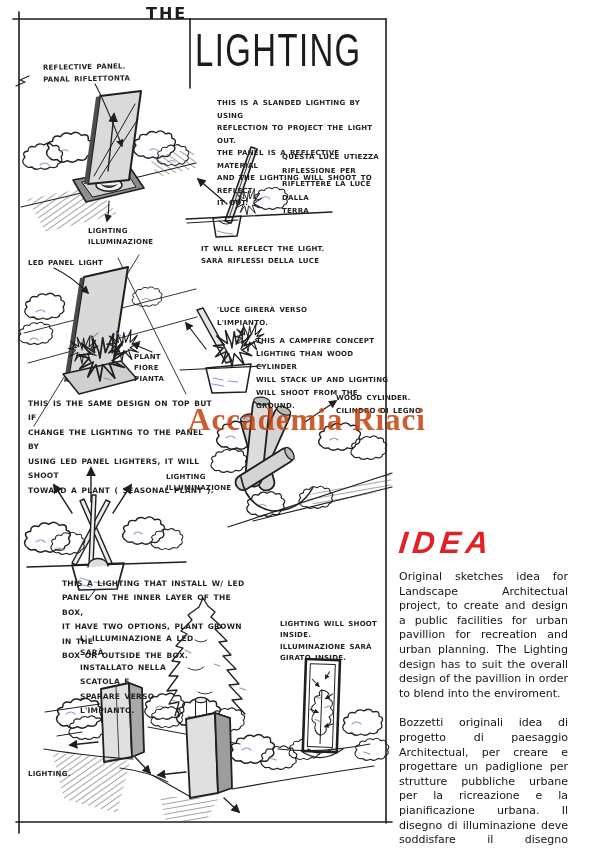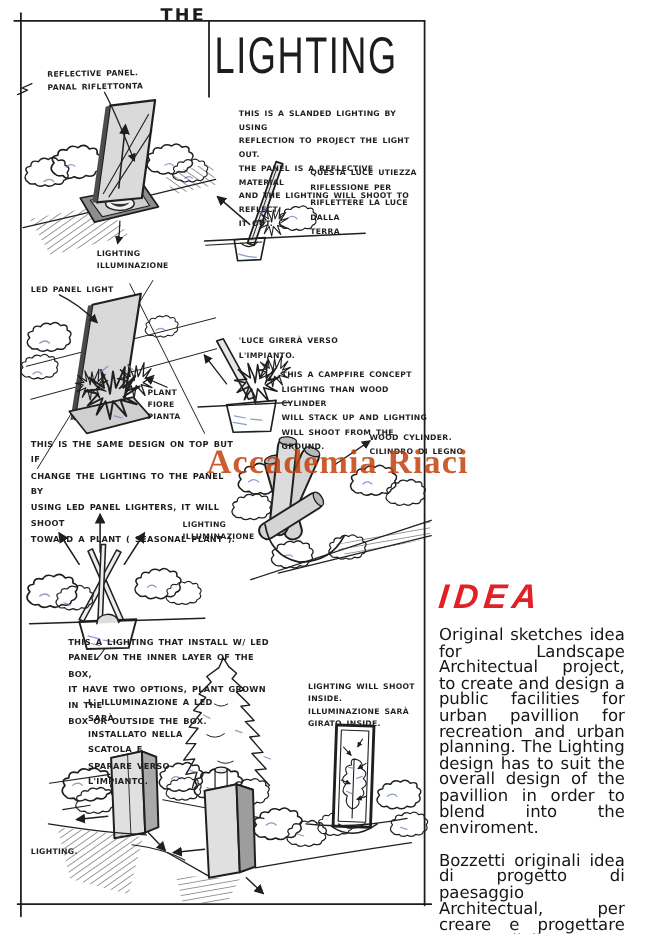--- a/index.html
+++ b/index.html
@@ -20,21 +20,21 @@
         transform:scaleX(.70); transform-origin:left top; }
 
   .watermark { position:absolute; left:188px; top:402px; font-family:"Liberation Serif",serif;
         font-weight:700; font-size:31px; color:#c2410c; opacity:.85; letter-spacing:1px;
         white-space:nowrap; }
 
   .idea-col { position:absolute; left:399px; top:525px; width:169px; }
   .idea-head { font-family:"Liberation Sans",sans-serif; font-weight:700; font-style:italic;
         font-size:31px; color:#e02227; letter-spacing:5px; transform:skewX(-6deg);
         transform-origin:left; margin:0 0 9px 0; }
-  .idea-col p { margin:0 0 15px 0; font-size:15px; line-height:14.6px; text-align:justify;
+  .idea-col p { margin:0 0 15px 0; font-size:11px; line-height:14.6px; text-align:justify;
         color:#151515; font-family:"DejaVu Sans",sans-serif; }
 </style>
 </head>
 <body>
 
 <div class="page">
 
 <svg class="art" width="600" height="849" viewBox="0 0 600 849">
   <defs>
     <marker id="ah" viewBox="0 0 8 8" refX="6.5" refY="4" markerWidth="7" markerHeight="7" orient="auto-start-reverse">
@@ -247,20 +247,22 @@
 ILLUMINAZIONE</div>
   <div class="hw" style="left:217px;top:97px;width:165px;line-height:1.79">THIS IS A SLANDED LIGHTING BY USING
 REFLECTION TO PROJECT THE LIGHT OUT.
 THE PANEL IS A REFLECTIVE MATERIAL
 AND THE LIGHTING WILL SHOOT TO REFLECT
 IT OUT.</div>
   <div class="hw" style="left:282px;top:151px;width:108px;line-height:1.93">QUESTA LUCE UTIEZZA
 RIFLESSIONE PER
 RIFLETTERE LA LUCE DALLA
 TERRA</div>
+  <div class="hw" style="left:201px;top:243px;width:130px;line-height:1.75">IT WILL REFLECT THE LIGHT.
+SARÀ RIFLESSI DELLA LUCE</div>
   <div class="hw" style="left:28px;top:257px;width:80px">LED PANEL LIGHT</div>
   <div class="hw" style="left:134px;top:352px;width:40px;line-height:1.55">PLANT
 FIORE
 PIANTA</div>
   <div class="hw" style="left:217px;top:304px;width:95px;line-height:1.85">'LUCE GIRERÀ VERSO
 L'IMPIANTO.</div>
   <div class="hw big" style="left:28px;top:397px;width:190px">THIS IS THE SAME DESIGN ON TOP BUT IF
 CHANGE THE LIGHTING TO THE PANEL BY
 USING LED PANEL LIGHTERS, IT WILL SHOOT
 TOWARD A PLANT ( SEASONAL PLANT ).</div>

